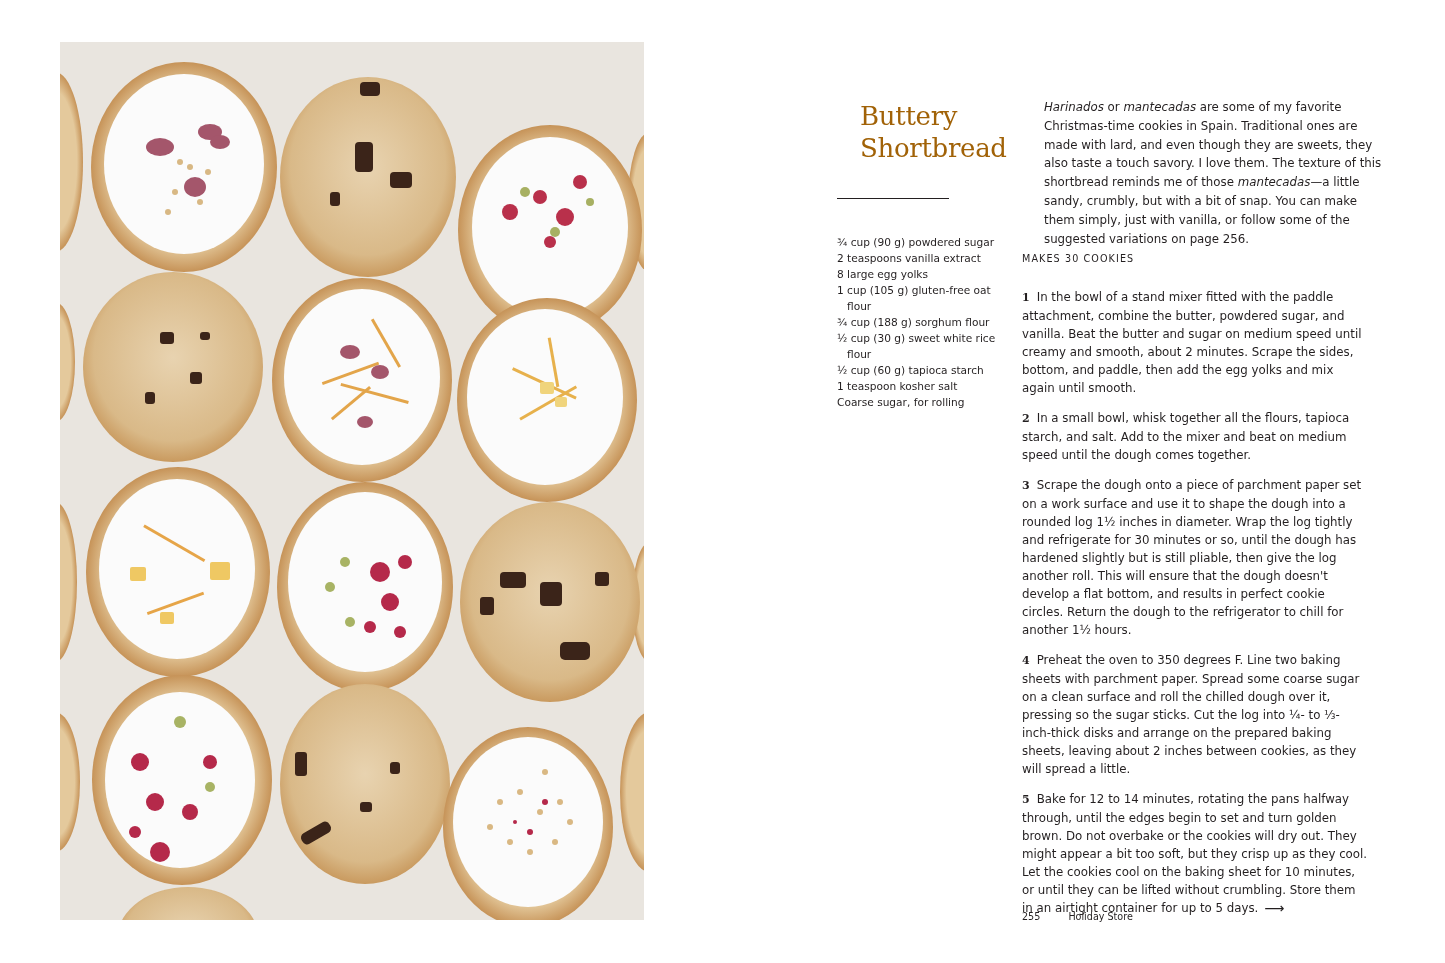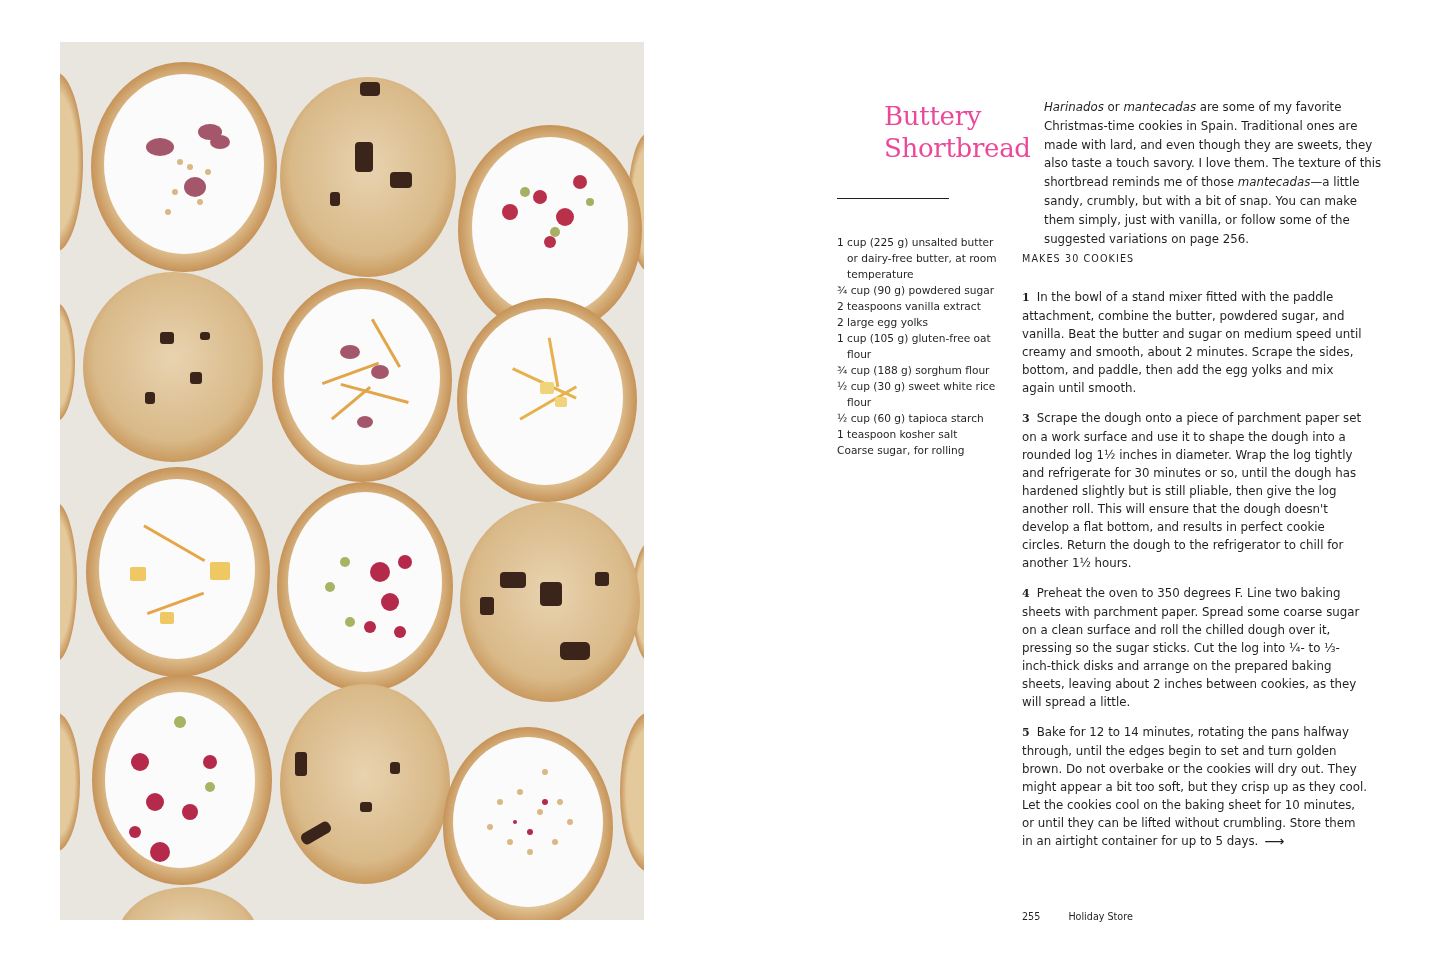--- a/index.html
+++ b/index.html
@@ -6,23 +6,23 @@
     body {
       width: 1445px; height: 963px; background: #ffffff; position: relative; overflow: hidden;
       font-family: "DejaVu Sans", sans-serif; color: #231f20;
     }
     .photo {
       position: absolute; left: 60px; top: 42px; width: 584px; height: 878px;
       background: #ebe7e2; overflow: hidden;
     }
     .photo svg { display: block; }
     .title {
-      position: absolute; left: 884px; top: 100px; width: 170px;
+      position: absolute; left: 860px; top: 100px; width: 170px;
       font-family: "DejaVu Serif", serif; font-size: 26px; line-height: 32px;
-      color: #ec4899; letter-spacing: -0.3px;
+      color: #a16207; letter-spacing: -0.3px;
     }
     .title span { display: block; }
     .rule {
       position: absolute; left: 837px; top: 198px; width: 112px; height: 1px; background: #231f20;
     }
     .ingredients {
       position: absolute; left: 837px; top: 234px; width: 170px;
       font-size: 10.6px; line-height: 16px; color: #231f20;
     }
     .ing { display: block; padding-left: 10px; text-indent: -10px; }
@@ -230,38 +230,38 @@
   </svg>
 </div>
 
 <div class="title">
   <span>Buttery</span>
   <span>Shortbread</span>
 </div>
 <div class="rule"></div>
 
 <div class="ingredients">
-  <span class="ing">1 cup (225 g) unsalted butter or dairy-free butter, at room temperature</span>
   <span class="ing">¾ cup (90 g) powdered sugar</span>
   <span class="ing">2 teaspoons vanilla extract</span>
-  <span class="ing">2 large egg yolks</span>
+  <span class="ing">8 large egg yolks</span>
   <span class="ing">1 cup (105 g) gluten-free oat flour</span>
   <span class="ing">¾ cup (188 g) sorghum flour</span>
   <span class="ing">½ cup (30 g) sweet white rice flour</span>
   <span class="ing">½ cup (60 g) tapioca starch</span>
   <span class="ing">1 teaspoon kosher salt</span>
   <span class="ing">Coarse sugar, for rolling</span>
 </div>
 
 <p class="intro" style="margin:0;"><em>Harinados</em><span> or </span><em>mantecadas</em><span> are some of my favorite Christmas-time cookies in Spain. Traditional ones are made with lard, and even though they are sweets, they also taste a touch savory. I love them. The texture of this shortbread reminds me of those </span><em>mantecadas</em><span>—a little sandy, crumbly, but with a bit of snap. You can make them simply, just with vanilla, or follow some of the suggested variations on page 256.</span></p>
 
 <div class="yield">MAKES 30 COOKIES</div>
 
 <div class="steps">
   <p class="step"><span class="num">1</span><span>In the bowl of a stand mixer fitted with the paddle attachment, combine the butter, powdered sugar, and vanilla. Beat the butter and sugar on medium speed until creamy and smooth, about 2 minutes. Scrape the sides, bottom, and paddle, then add the egg yolks and mix again until smooth.</span></p>
+  <p class="step"><span class="num">2</span><span>In a small bowl, whisk together all the flours, tapioca starch, and salt. Add to the mixer and beat on medium speed until the dough comes together.</span></p>
   <p class="step"><span class="num">3</span><span>Scrape the dough onto a piece of parchment paper set on a work surface and use it to shape the dough into a rounded log 1½ inches in diameter. Wrap the log tightly and refrigerate for 30 minutes or so, until the dough has hardened slightly but is still pliable, then give the log another roll. This will ensure that the dough doesn't develop a flat bottom, and results in perfect cookie circles. Return the dough to the refrigerator to chill for another 1½ hours.</span></p>
   <p class="step"><span class="num">4</span><span>Preheat the oven to 350 degrees F. Line two baking sheets with parchment paper. Spread some coarse sugar on a clean surface and roll the chilled dough over it, pressing so the sugar sticks. Cut the log into ¼- to ⅓-inch-thick disks and arrange on the prepared baking sheets, leaving about 2 inches between cookies, as they will spread a little.</span></p>
   <p class="step"><span class="num">5</span><span>Bake for 12 to 14 minutes, rotating the pans halfway through, until the edges begin to set and turn golden brown. Do not overbake or the cookies will dry out. They might appear a bit too soft, but they crisp up as they cool. Let the cookies cool on the baking sheet for 10 minutes, or until they can be lifted without crumbling. Store them in an airtight container for up to 5 days.</span><span class="arrow">⟶</span></p>
 </div>
 
 <div class="footer">
   <span class="pg">255</span>
   <span>Holiday Store</span>
 </div>
 

